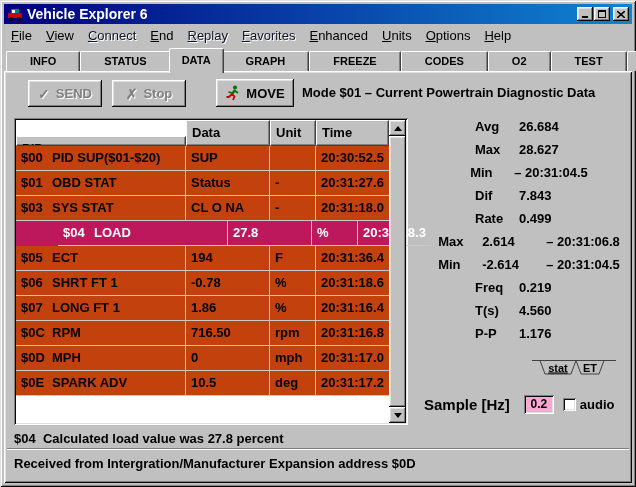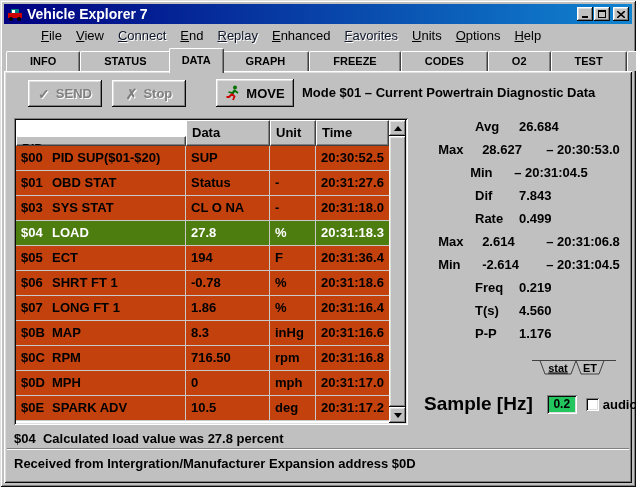--- a/index.html
+++ b/index.html
@@ -27,21 +27,21 @@
     box-shadow: inset -1px -1px #0a0a0a, inset 1px 1px #fff, inset -2px -2px #808080, inset 2px 2px #dfdfdf;
     display:flex; align-items:center; justify-content:center; cursor:default;
   }
   .winbtn.close { margin-left:3px; }
   .glyph-min { width:6px; height:2px; background:#000; align-self:flex-end; margin-bottom:3px; }
   .glyph-max { width:8px; height:8px; border:1px solid #000; border-top:2px solid #000; }
 
   
   .menubar {
     position:absolute; left:4px; top:25px; right:4px; height:21px;
-    display:flex; align-items:center; font-size:13px;margin-left:30px;
+    display:flex; align-items:center; font-size:13px;
   }
   .menu-item { padding:2px 7px; white-space:nowrap; color:#000; }
   .menu-item.disabled { color:#0f172a; text-shadow:1px 1px 0 #fff; }
 
   
   .tabstrip { position:absolute; left:6px; top:48px; height:23px; display:flex; align-items:flex-end; z-index:5; }
   .tab {
     height:20px; line-height:19px; padding:0 23px; font-size:11px; font-weight:bold; white-space:nowrap;
     background:#c0c0c0; border-top:1px solid #fff; border-left:1px solid #fff; border-right:1px solid #404040;
     border-top-left-radius:2px; border-top-right-radius:2px;
@@ -78,21 +78,21 @@
   .th {
     flex:none; background:#c0c0c0; font-size:13px; font-weight:bold; padding:4px 0 0 5px;
     border-top:1px solid #fff; border-left:1px solid #fff; border-right:1px solid #404040; border-bottom:1px solid #404040;
     box-shadow: inset -1px -1px #808080; white-space:nowrap; overflow:hidden;
   }
   .thead span:nth-of-type(1){ width:170px;margin-top:16px; }
   .thead span:nth-of-type(2){ width:84px; }
   .thead span:nth-of-type(3){ width:46px; }
   .thead span:nth-of-type(4){ width:73px; }
   .tr { display:flex; width:373px; height:25px; font-size:13px; font-weight:bold; background:#c2410c; }
-  .tr.selected { background:#4d7c0f; color:#fff; }
+  .tr.selected { background:#be185d; color:#fff;padding-left:42px; }
   .td { flex:none; padding:4px 0 0 5px; border-right:1px solid #c9c9c9; border-bottom:1px solid #c9c9c9; white-space:nowrap; overflow:hidden; }
   .c-pid { width:170px; } .c-data { width:84px; } .c-unit { width:46px; } .c-time { width:73px; border-right:none; }
   .pid-code { display:inline-block; width:31px; }
 
   
   .scrollbar { position:absolute; top:2px; right:2px; bottom:2px; width:17px; display:flex; flex-direction:column; background:#c0c0c0; }
   .sb-btn {
     height:16px; width:17px; background:#c0c0c0; flex:none;
     box-shadow: inset -1px -1px #0a0a0a, inset 1px 1px #fff, inset -2px -2px #808080, inset 2px 2px #dfdfdf;
     display:flex; align-items:center; justify-content:center;
@@ -107,23 +107,23 @@
   .stats { position:absolute; left:418px; top:48px; width:208px; }
   .stat-row { height:23px; display:flex; padding-left:6px; font-size:13px; font-weight:bold; white-space:nowrap;justify-content:center; }
   .stat-label { width:44px; flex:none; }
   .stat-value { width:64px; flex:none; }
   .stat-time { flex:none; }
 
   .mini-tabs { position:absolute; left:528px; top:288px; }
   .mini-tabs text { font-family:"Liberation Sans",sans-serif; font-size:11px; font-weight:bold; }
 
   .sample-row { position:absolute; left:420px; top:323px; height:20px; display:flex; align-items:center; }
-  .sample-label { font-size:19px; font-weight:bold; white-space:nowrap; }
+  .sample-label { font-size:15px; font-weight:bold; white-space:nowrap; }
   .sample-input {
-    margin-left:14px; width:30px; height:19px; background:#22c55e; text-align:center;
+    margin-left:14px; width:30px; height:19px; background:#f9a8d4; text-align:center;
     font-size:12px; font-weight:bold; line-height:18px;
     box-shadow: inset 1px 1px #808080, inset -1px -1px #fff, inset 2px 2px #0a0a0a, inset -2px -2px #dfdfdf;
   }
   .checkbox {
     margin-left:9px; width:13px; height:13px; background:#fff; flex:none;
     box-shadow: inset 1px 1px #808080, inset -1px -1px #fff, inset 2px 2px #0a0a0a, inset -2px -2px #dfdfdf;
   }
   .audio-label { margin-left:4px; font-size:13px; font-weight:bold; }
 
   
@@ -139,21 +139,21 @@
   <div class="titlebar">
     <span class="app-icon">
       <svg width="16" height="15" viewBox="0 0 16 15">
         <rect x="4" y="2" width="8" height="5" fill="#008080"></rect>
         <rect x="1" y="6" width="14" height="5" fill="#cc0000"></rect>
         <rect x="5" y="3" width="3" height="3" fill="#ffffff"></rect>
         <circle cx="4" cy="12" r="2" fill="#000000"></circle>
         <circle cx="12" cy="12" r="2" fill="#000000"></circle>
       </svg>
     </span>
-    <span class="title-text">Vehicle Explorer 7</span>
+    <span class="title-text">Vehicle Explorer 6</span>
     <span class="win-buttons">
       <button class="winbtn">
           <span class="glyph-min"></span>
         </button>
       <button class="winbtn">
           <span class="glyph-max"></span>
         </button>
       <button class="winbtn close">
         <svg width="8" height="7" viewBox="0 0 8 7">
             <path d="M0 0 L8 7 M8 0 L0 7" stroke="#000" stroke-width="1.6"></path>
@@ -167,23 +167,23 @@
       <span class="menu-item"><u>F</u>ile</span>
 
       <span class="menu-item"><u>V</u>iew</span>
 
       <span class="menu-item disabled"><u>C</u>onnect</span>
 
       <span class="menu-item"><u>E</u>nd</span>
 
       <span class="menu-item disabled"><u>R</u>eplay</span>
 
+      <span class="menu-item disabled"><u>F</u>avorites</span>
+
       <span class="menu-item"><u>E</u>nhanced</span>
-
-      <span class="menu-item disabled"><u>F</u>avorites</span>
 
       <span class="menu-item"><u>U</u>nits</span>
 
       <span class="menu-item"><u>O</u>ptions</span>
 
       <span class="menu-item"><u>H</u>elp</span>
     </div>
 
   <div class="tabstrip">
 
@@ -284,26 +284,20 @@
             <span class="td c-time">20:31:18.6</span>
           </div>
 
           <div class="tr">
             <span class="td c-pid"><span class="pid-code">$07</span><span>LONG FT 1</span></span>
             <span class="td c-data">1.86</span>
             <span class="td c-unit">%</span>
             <span class="td c-time">20:31:16.4</span>
           </div>
 
-          <div class="tr">
-            <span class="td c-pid"><span class="pid-code">$0B</span><span>MAP</span></span>
-            <span class="td c-data">8.3</span>
-            <span class="td c-unit">inHg</span>
-            <span class="td c-time">20:31:16.6</span>
-          </div>
 
           <div class="tr">
             <span class="td c-pid"><span class="pid-code">$0C</span><span>RPM</span></span>
             <span class="td c-data">716.50</span>
             <span class="td c-unit">rpm</span>
             <span class="td c-time">20:31:16.8</span>
           </div>
 
           <div class="tr">
             <span class="td c-pid"><span class="pid-code">$0D</span><span>MPH</span></span>
@@ -336,21 +330,20 @@
 
         <div class="stat-row">
           <span class="stat-label">Avg</span>
           <span class="stat-value">26.684</span>
           <span class="stat-time"></span>
         </div>
 
         <div class="stat-row">
           <span class="stat-label">Max</span>
           <span class="stat-value">28.627</span>
-          <span class="stat-time">– 20:30:53.0</span>
         </div>
 
         <div class="stat-row">
           <span class="stat-label">Min</span>
           <span class="stat-time">– 20:31:04.5</span>
         </div>
 
         <div class="stat-row">
           <span class="stat-label">Dif</span>
           <span class="stat-value">7.843</span>

